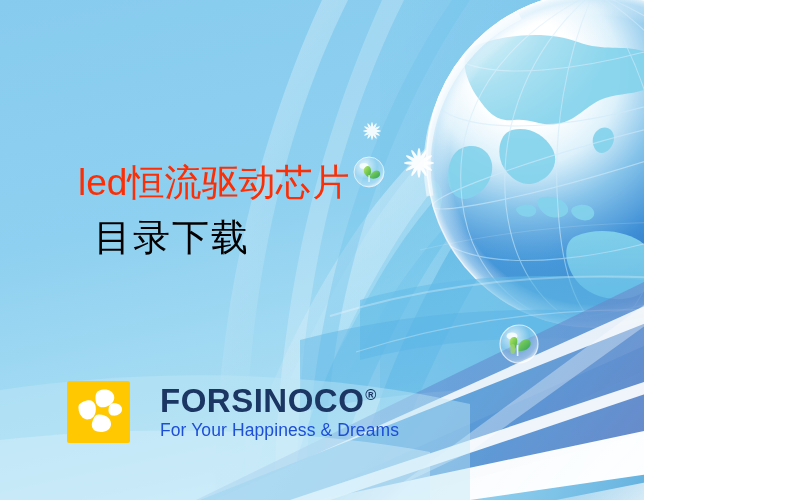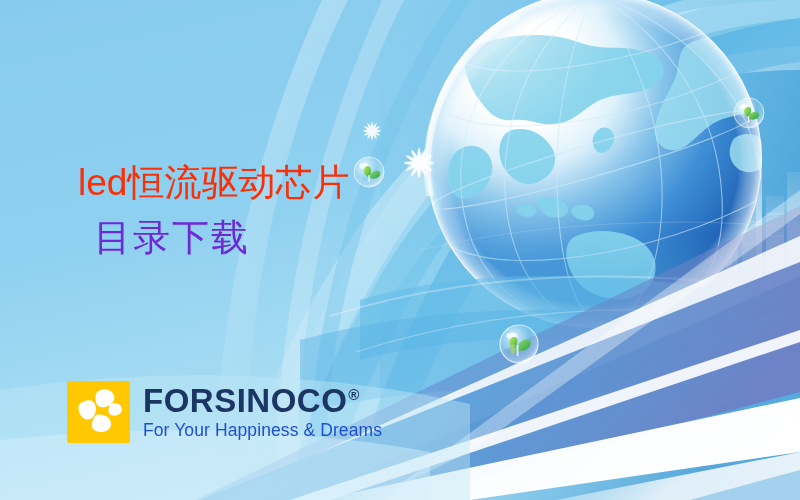--- a/index.html
+++ b/index.html
@@ -3,21 +3,21 @@
 <meta charset="utf-8">
 <style>
   * { margin:0; padding:0; box-sizing:border-box; }
   html, body {
     width:800px; height:500px;
     font-family:"Liberation Sans","DejaVu Sans",sans-serif;
     overflow:hidden;
   }
   #stage {
     position:relative;
-    width:800px; height:500px;
+    width:644px; height:500px;
     overflow:hidden;
     background:#8ccdee;
   }
   #bgsvg { position:absolute; inset:0; width:800px; height:500px; display:block; }
 
   
   #headline {
     position:absolute;
     left:78px; top:164px;
     z-index:40;
@@ -31,21 +31,21 @@
     font-weight:400;
     color:#fb2e06;
     letter-spacing:0px;
   }
   #headline .line2 {
     display:block;
     margin-top:18px;
     margin-left:16px;
     font-size:37px;
     font-weight:400;
-    color:#6d28d9;
+    color:#000000;
     letter-spacing:2px;
   }
 
   
   #logo {
     position:absolute;
     left:67px; top:381px;
     z-index:40;
     display:flex;
     align-items:flex-start;
@@ -53,21 +53,21 @@
   }
   #logo-mark {
     width:63px; height:62px;
     background:#ffc801;
     border-radius:2px;
     flex:0 0 auto;
     position:relative;
   }
   #logo-mark svg { position:absolute; inset:0; }
   #logo-text {
-    margin-left:13px;
+    margin-left:30px;
     padding-top:4px;
     display:flex;
     flex-direction:column;
   }
   #brand-row { display:flex; align-items:flex-start; }
   #brand-name {
     font-size:33px;
     font-weight:bold;
     color:#1c3663;
     letter-spacing:0.5px;

